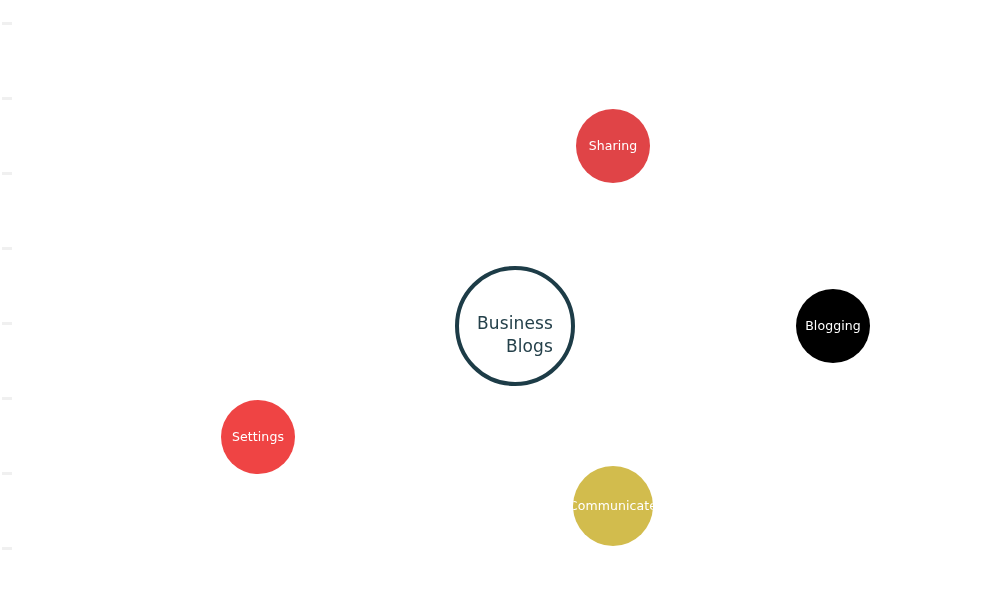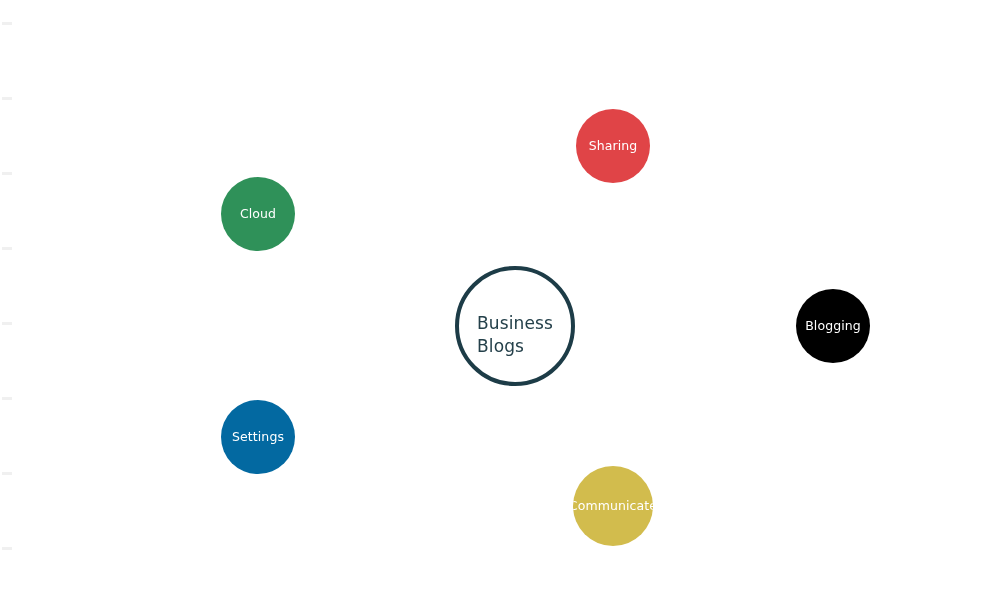--- a/index.html
+++ b/index.html
@@ -40,21 +40,21 @@
   .node {
     position: absolute;
     border-radius: 50%;
     display: flex;
     align-items: center;
     justify-content: center;
     box-sizing: border-box;
     overflow: hidden;
   }
   .node-label {
-    text-align: left;
+    text-align: right;
     white-space: nowrap;
     line-height: 1.18;
     letter-spacing: 0.1px;
   }
   .node.satellite .node-label {
     color: #ffffff;
     font-size: 12.5px;
     font-weight: 400;
   }
   .node.center {
@@ -81,33 +81,30 @@
       <div class="axis-tick" style="top: 322px; background: rgb(240, 240, 240);"></div>
       <div class="axis-tick" style="top: 397px; background: rgb(240, 240, 240);"></div>
       <div class="axis-tick" style="top: 472px; background: rgb(240, 240, 240);"></div>
       <div class="axis-tick" style="top: 547px; background: rgb(240, 240, 240);"></div>
     </div>
 
   <div class="node center" style="left: 455px; top: 266px; width: 120px; height: 120px; background: rgb(255, 255, 255); border-color: rgb(29, 60, 71); border-width: 4px;">
     <div class="node-label" style="color: rgb(36, 64, 74); margin-top: 18px;"><span>Business</span><br><span>Blogs</span></div>
   </div>
 
-  <div class="node satellite" style="left: 221px; top: 177px; width: 74px; height: 74px; background: rgb(47, 145, 89);">
-    <div class="node-label" style="color: rgb(255, 255, 255);">Cloud</div>
-  </div>
 
   <div class="node satellite" style="left: 576px; top: 109px; width: 74px; height: 74px; background: rgb(224, 68, 71);">
     <div class="node-label" style="color: rgb(255, 255, 255);">Sharing</div>
   </div>
 
   <div class="node satellite" style="left: 796px; top: 289px; width: 74px; height: 74px; background: #000000;">
     <div class="node-label" style="color: rgb(255, 255, 255);">Blogging</div>
   </div>
 
-  <div class="node satellite" style="left: 221px; top: 400px; width: 74px; height: 74px; background: #0369a1;">
+  <div class="node satellite" style="left: 221px; top: 400px; width: 74px; height: 74px; background: #ef4444;">
     <div class="node-label" style="color: rgb(255, 255, 255);">Settings</div>
   </div>
 
   <div class="node satellite" style="left: 573px; top: 466px; width: 80px; height: 80px; background: rgb(210, 188, 77);">
     <div class="node-label" style="color: rgb(255, 255, 255);">Communicate</div>
   </div>
 
 </div>
 
 </body></html>

